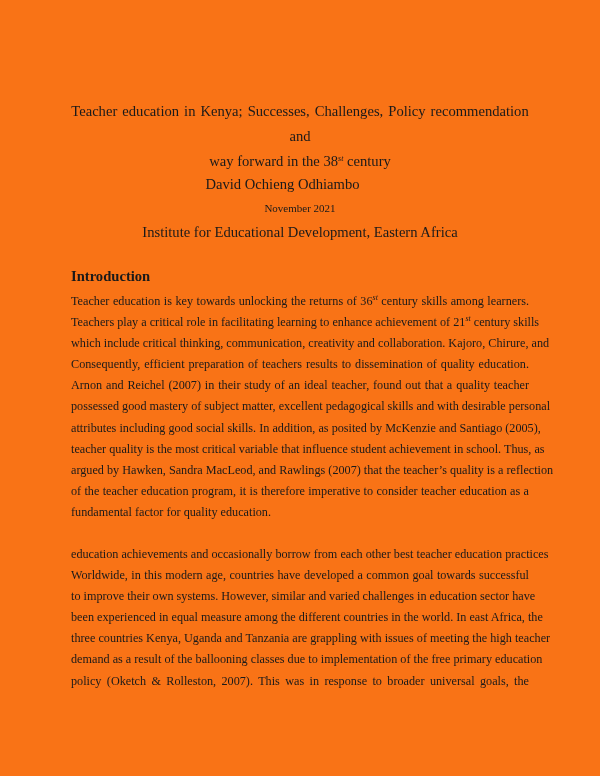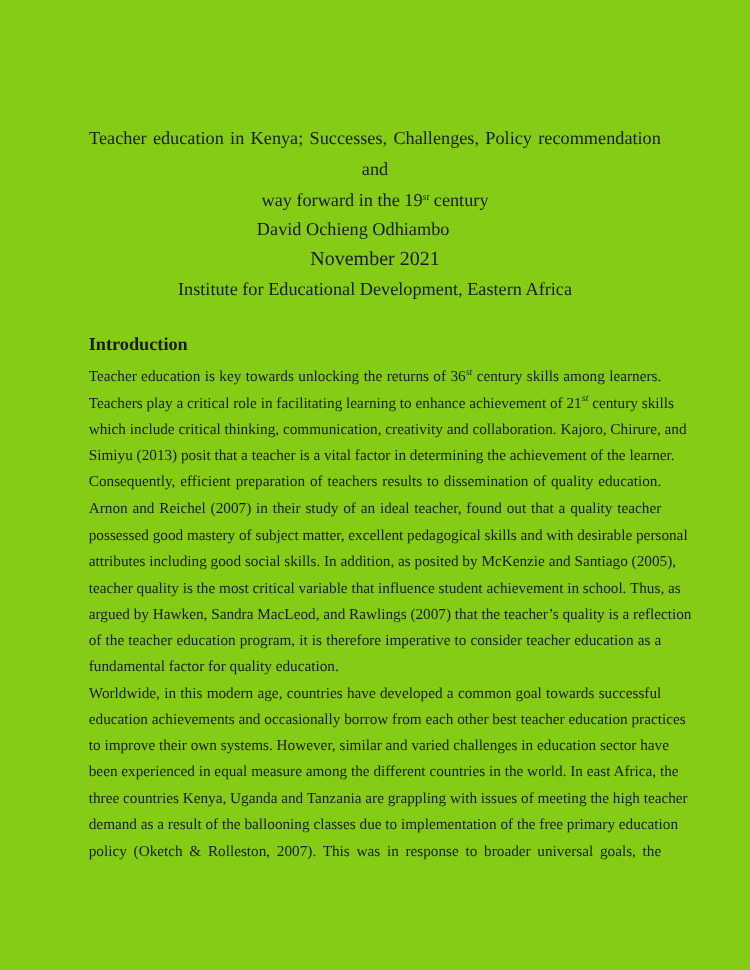--- a/index.html
+++ b/index.html
@@ -1,67 +1,66 @@
 <!DOCTYPE html>
 <html><head>
 <meta charset="utf-8">
 <style>
   html, body { margin: 0; padding: 0; background: #ffffff; }
   body { width: 600px; height: 776px; overflow: hidden; position: relative;
          font-family: "Liberation Serif", "DejaVu Serif", serif; color: #1a1a1a; }
-  .page { position: absolute; left: 0; top: 0; width: 600px; height: 776px; background: #84cc16; }
+  .page { position: absolute; left: 0; top: 0; width: 600px; height: 776px; background: #f97316; }
   .title { position: absolute; left: 60px; width: 480px; top: 99px; text-align: center;
            font-size: 14.6px; line-height: 25px; }
   .title .l1 { word-spacing: 1.4px; }
   sup { font-size: 8px; line-height: 0; vertical-align: 5px; font-style: italic; }
   .author { position: absolute; left: 0; width: 501px; top: 172px; text-align: center; font-size: 14.6px; line-height: 24px; padding-left: 32px; }
-  .date { position: absolute; left: 0; width: 600px; top: 196px; text-align: center; font-size: 16px; line-height: 24px; }
+  .date { position: absolute; left: 0; width: 600px; top: 196px; text-align: center; font-size: 11px; line-height: 24px; }
   .inst { position: absolute; left: 0; width: 600px; top: 220px; text-align: center; font-size: 14.6px; line-height: 24px; }
   .heading { position: absolute; left: 71px; top: 266px; font-size: 14.6px; font-weight: bold; line-height: 20px; text-align: center; }
   .para { position: absolute; left: 71px; width: 458px; font-size: 12.2px; line-height: 21.1px;
           text-align: justify; text-align-last: justify; margin: 0; }
   .ln { display: block; white-space: nowrap; text-align: justify; text-align-last: justify; }
   .ln.final { text-align-last: left; }
   #p1 { top: 291px; }
   #p2 { top: 544px; }
 </style>
 </head>
 <body>
 
 <div class="page">
 
   <div class="title">
     <div class="l1">Teacher education in Kenya; Successes, Challenges, Policy recommendation and</div>
-    <div><span>way forward in the 19</span><sup>st</sup><span> century</span></div>
+    <div><span>way forward in the 38</span><sup>st</sup><span> century</span></div>
   </div>
 
   <div class="author">David Ochieng Odhiambo</div>
   <div class="date">November 2021</div>
   <div class="inst">Institute for Educational Development, Eastern Africa</div>
 
   <div class="heading">Introduction</div>
 
   <div class="para" id="p1">
     <span class="ln"><span>Teacher education is key towards unlocking the returns of 36</span><sup>st</sup><span> century skills among learners.</span></span>
     <span class="ln"><span>Teachers play a critical role in facilitating learning to enhance achievement of 21</span><sup>st</sup><span> century skills</span></span>
     <span class="ln">which include critical thinking, communication, creativity and collaboration. Kajoro, Chirure, and</span>
-    <span class="ln">Simiyu (2013) posit that a teacher is a vital factor in determining the achievement of the learner.</span>
     <span class="ln">Consequently, efficient preparation of teachers results to dissemination of quality education.</span>
     <span class="ln">Arnon and Reichel (2007) in their study of an ideal teacher, found out that a quality teacher</span>
     <span class="ln">possessed good mastery of subject matter, excellent pedagogical skills and with desirable personal</span>
     <span class="ln">attributes including good social skills. In addition, as posited by McKenzie and Santiago (2005),</span>
     <span class="ln">teacher quality is the most critical variable that influence student achievement in school.  Thus, as</span>
     <span class="ln">argued by Hawken, Sandra MacLeod, and Rawlings (2007) that the teacher’s quality is a reflection</span>
     <span class="ln">of the teacher education program, it is therefore imperative to consider teacher education as a</span>
     <span class="ln final">fundamental factor for quality education.</span>
   </div>
 
   <div class="para" id="p2">
+    <span class="ln">education achievements and occasionally borrow from each other best teacher education practices</span>
     <span class="ln">Worldwide, in this modern age, countries have developed a common goal towards successful</span>
-    <span class="ln">education achievements and occasionally borrow from each other best teacher education practices</span>
     <span class="ln">to improve their own systems. However, similar and varied challenges in education sector have</span>
     <span class="ln">been experienced in equal measure among the different countries in the world. In east Africa, the</span>
     <span class="ln">three countries Kenya, Uganda and Tanzania are grappling with issues of meeting the high teacher</span>
     <span class="ln">demand as a result of the ballooning classes due to implementation of the free primary education</span>
     <span class="ln">policy (Oketch &amp; Rolleston, 2007). This was in response to broader universal goals, the</span>
   </div>
 
 </div>
 
 </body></html>

